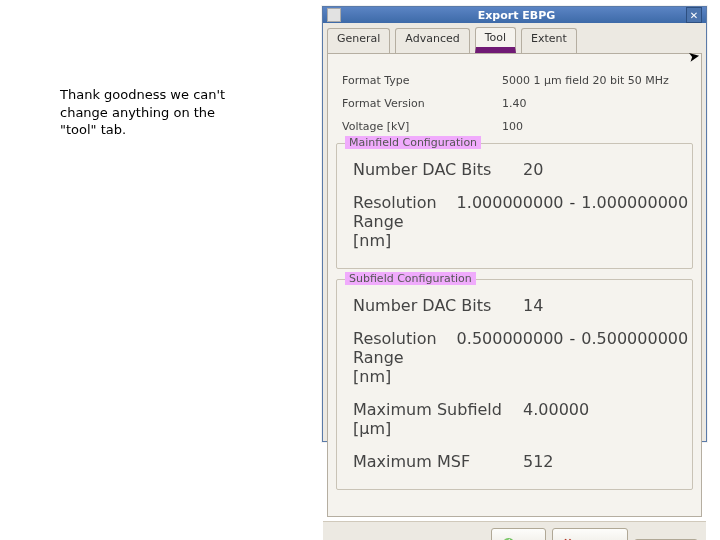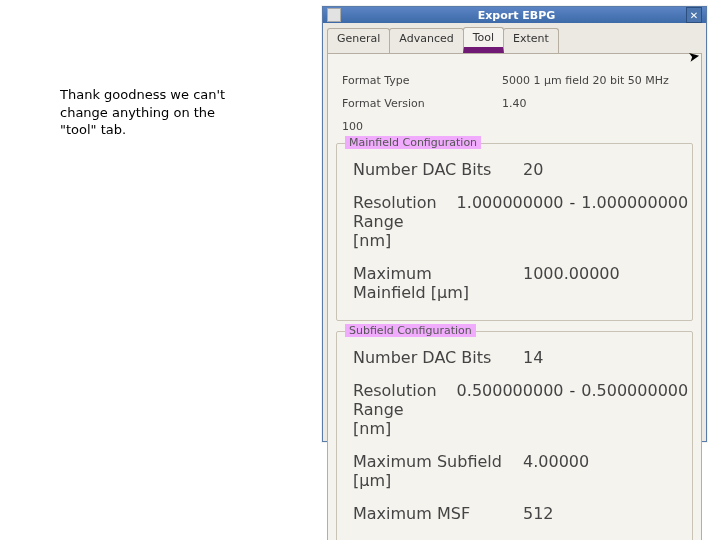--- a/index.html
+++ b/index.html
@@ -56,21 +56,21 @@
     background: #4c74ad;
     border: 1px solid #2d4f80;
     color: #fff;
     display: flex; align-items: center; justify-content: center;
     font-size: 10px;
     cursor: pointer;
   }
   .tabs {
     display: flex;
     padding: 4px 4px 0 4px;
-    gap: 0;
+    gap: 6px;
   }
   .tab {
     padding: 3px 9px 3px 9px;
     border: 1px solid #b5aea1;
     border-bottom: none;
     background: #ece9e2;
     border-radius: 3px 3px 0 0;
     margin-right: -1px;
     font-size: 11px;
     color: #333;
@@ -182,41 +182,38 @@
 
     <div class="row">
       <div class="label">Format Type</div>
       <div class="value">5000 1 μm field 20 bit 50 MHz</div>
     </div>
     <div class="row">
       <div class="label">Format Version</div>
       <div class="value">1.40</div>
     </div>
     <div class="row">
+      <div class="label">Voltage [kV]</div>
       <div class="value">100</div>
     </div>
 
     <div class="group">
       <div class="legend">Mainfield Configuration</div>
       <div class="grow">
         <div class="label">Number DAC Bits</div>
         <div class="value">20</div>
       </div>
       <div class="grow">
         <div class="label">Resolution Range [nm]</div>
         <div class="range">
           <span class="value">1.000000000</span>
           <span>-</span>
           <span class="value">1.000000000</span>
         </div>
       </div>
-      <div class="grow">
-        <div class="label">Maximum Mainfield [μm]</div>
-        <div class="value">1000.00000</div>
-      </div>
     </div>
 
     <div class="group">
       <div class="legend">Subfield Configuration</div>
       <div class="grow">
         <div class="label">Number DAC Bits</div>
         <div class="value">14</div>
       </div>
       <div class="grow">
         <div class="label">Resolution Range [nm]</div>

